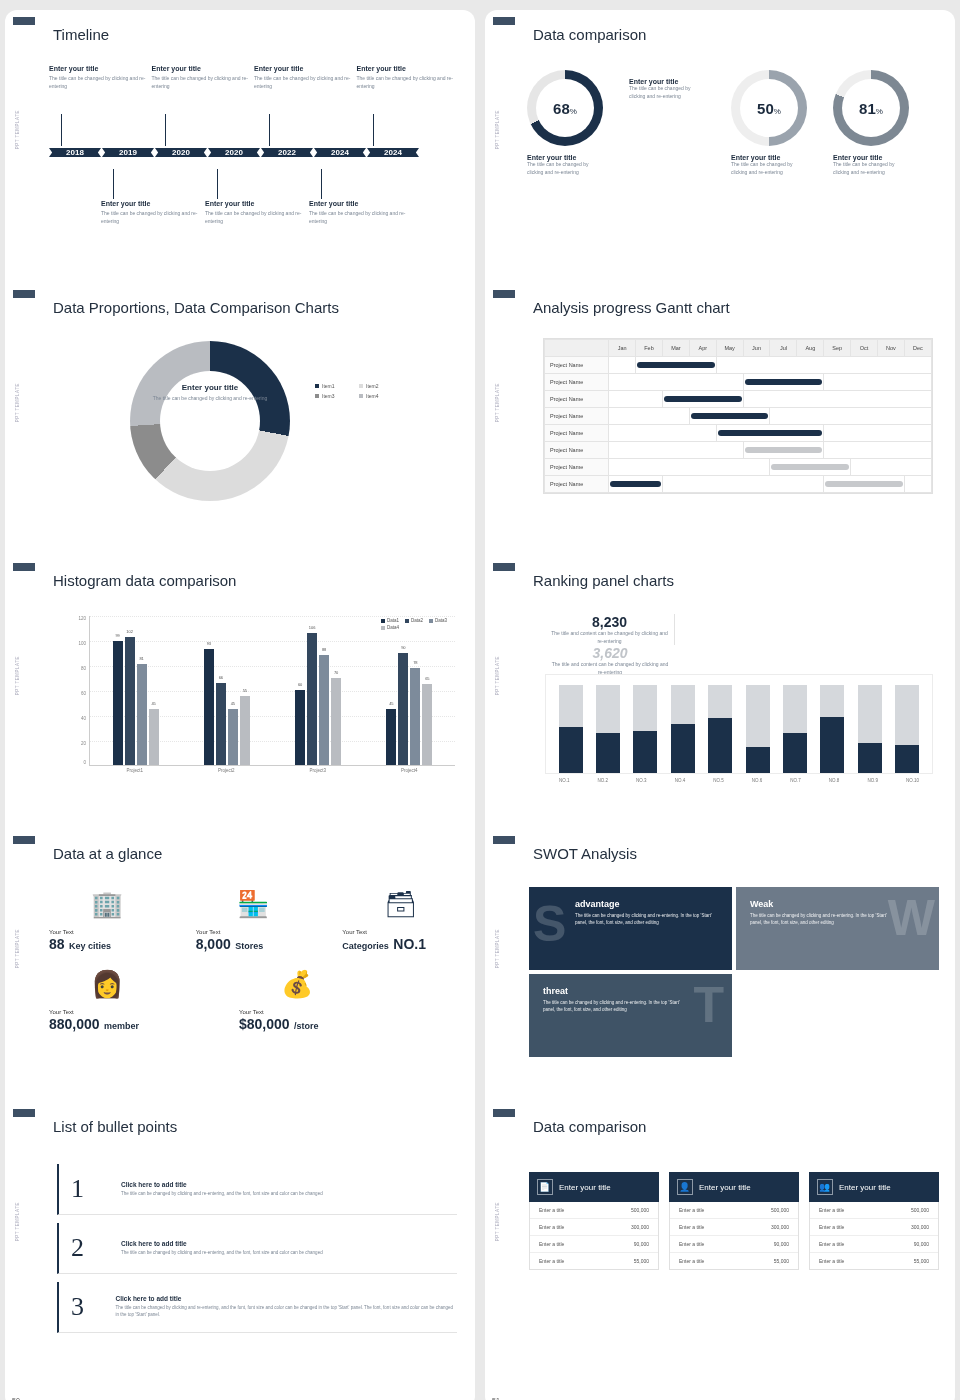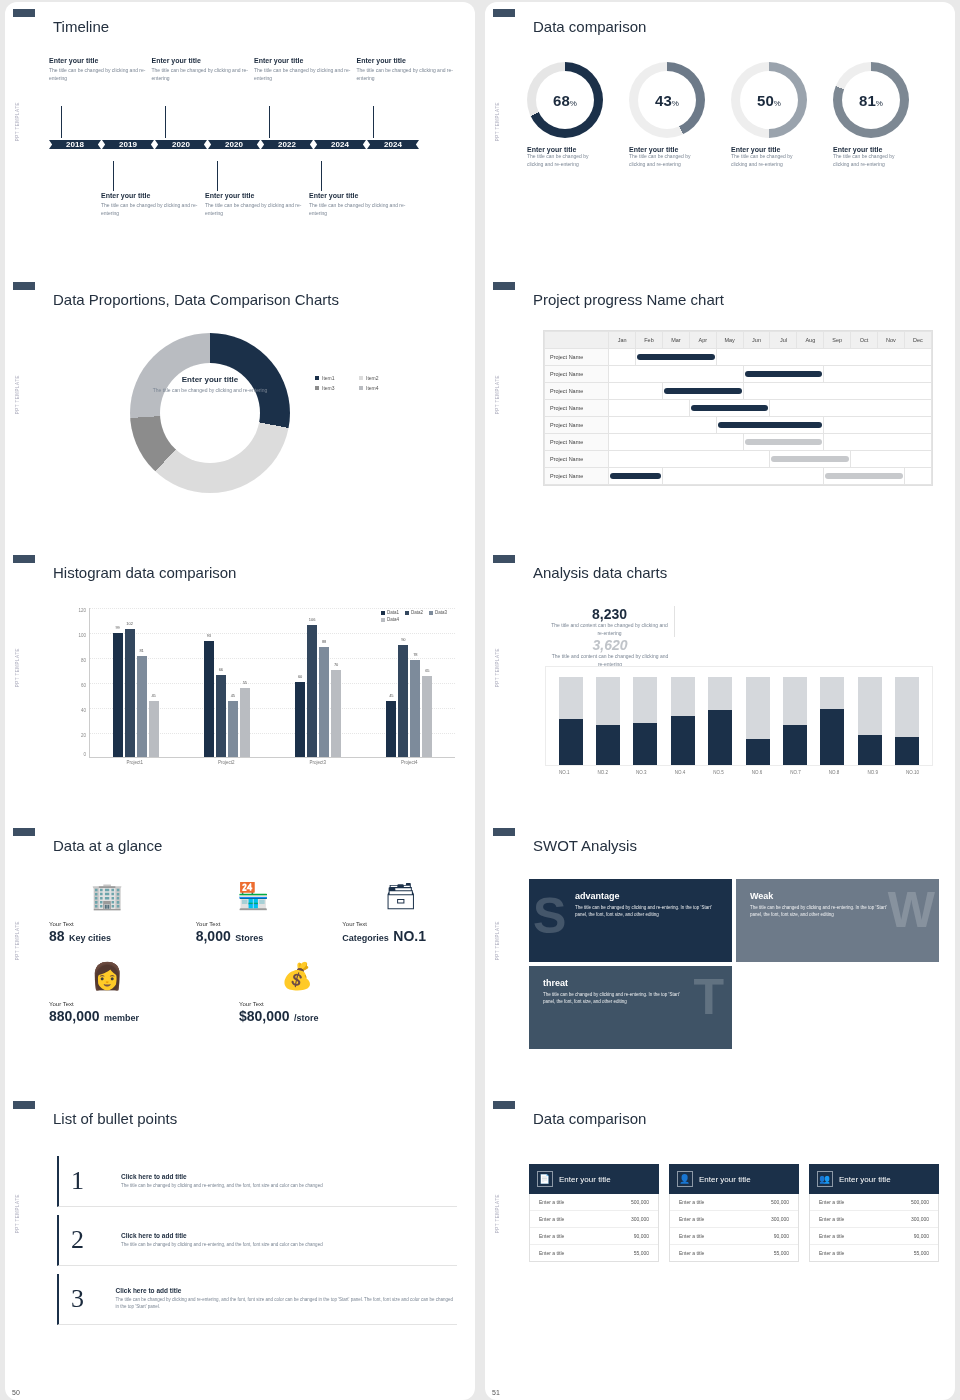--- a/index.html
+++ b/index.html
@@ -15,21 +15,21 @@
     display:grid;
     grid-template-columns:480px 480px;
     grid-template-rows:repeat(6, 273px);
     gap:0;
   }
   .slide {
     position:relative;
     background:#ffffff;
     width:470px;
     height:306px;
-    margin:2px 5px;
+    margin:10px 5px;
     overflow:hidden;
     border-radius:12px;
   }
   .slide-num {
     position:absolute; left:7px; bottom:4px;
     font-size:7px; color:#555;
   }
   .logo {
     position:absolute; left:8px; top:7px;
     width:22px; height:8px;
@@ -242,23 +242,20 @@
       <div class="g">
         <div class="ring" style="background:conic-gradient(#1b3049 0 68%, #e6e6e6 68% 100%);">
           <span><b>68</b><i>%</i></span>
         </div>
         <div class="gcap">
           <div class="hd">Enter your title</div>
           <div class="tiny">The title can be changed by clicking and re-entering</div>
         </div>
       </div>
       <div class="g">
-        <div class="ring" style="background:conic-gradient(#6d7a89 0 43%, #eeeeee 43% 100%);">
-          <span><b>43</b><i>%</i></span>
-        </div>
         <div class="gcap">
           <div class="hd">Enter your title</div>
           <div class="tiny">The title can be changed by clicking and re-entering</div>
         </div>
       </div>
       <div class="g">
         <div class="ring" style="background:conic-gradient(#9aa3ad 0 50%, #eeeeee 50% 100%);">
           <span><b>50</b><i>%</i></span>
         </div>
         <div class="gcap">
@@ -313,21 +310,21 @@
           </span>
       </div>
     </div>
 
     <div class="slide-num">44</div>
   </div>
 
   <div class="slide">
     <div class="logo"></div>
     <div class="sidetext">PPT TEMPLATE</div>
-    <div class="title">Project progress Name chart</div>
+    <div class="title">Analysis progress Gantt chart</div>
 
     <div class="gantt">
       <table>
         <tbody>
             <tr>
           <th class="first"></th>
           <th>Jan</th>
           <th>Feb</th>
           <th>Mar</th>
           <th>Apr</th>
@@ -520,21 +517,21 @@
           </span>
       </div>
     </div>
 
     <div class="slide-num">46</div>
   </div>
 
   <div class="slide">
     <div class="logo"></div>
     <div class="sidetext">PPT TEMPLATE</div>
-    <div class="title">Analysis data charts</div>
+    <div class="title">Ranking panel charts</div>
 
     <div class="rank-head">
       <div class="rh rsep">
         <div class="big">8,230</div>
         <div class="tiny">The title and content can be changed by clicking and re-entering</div>
       </div>
       <div class="rh muted">
         <div class="big">3,620</div>
         <div class="tiny">The title and content can be changed by clicking and re-entering</div>
       </div>

